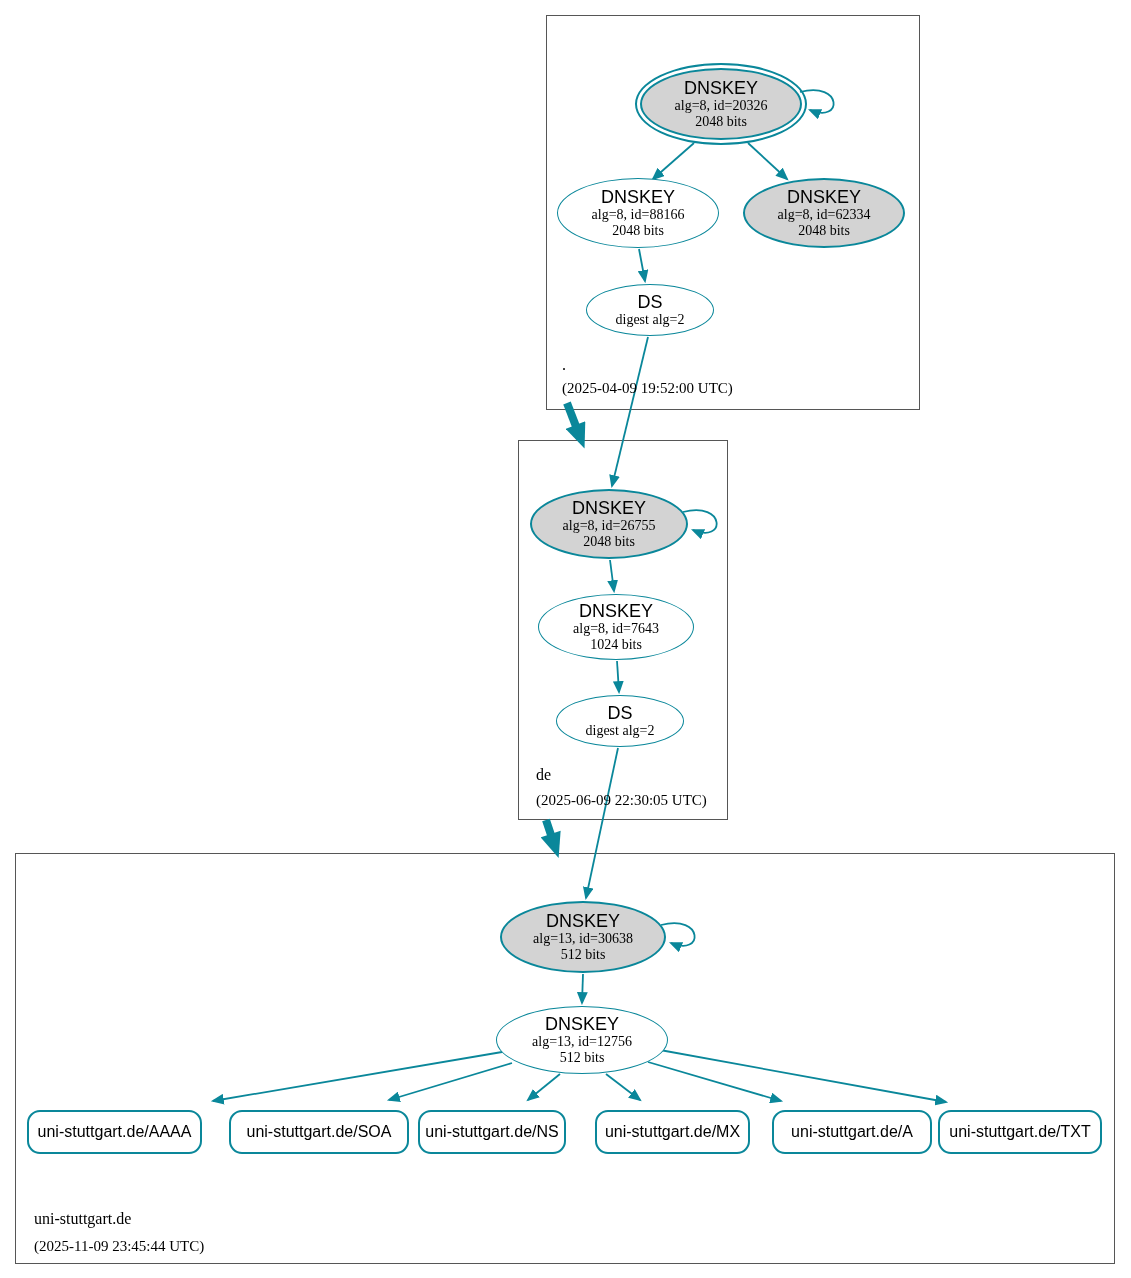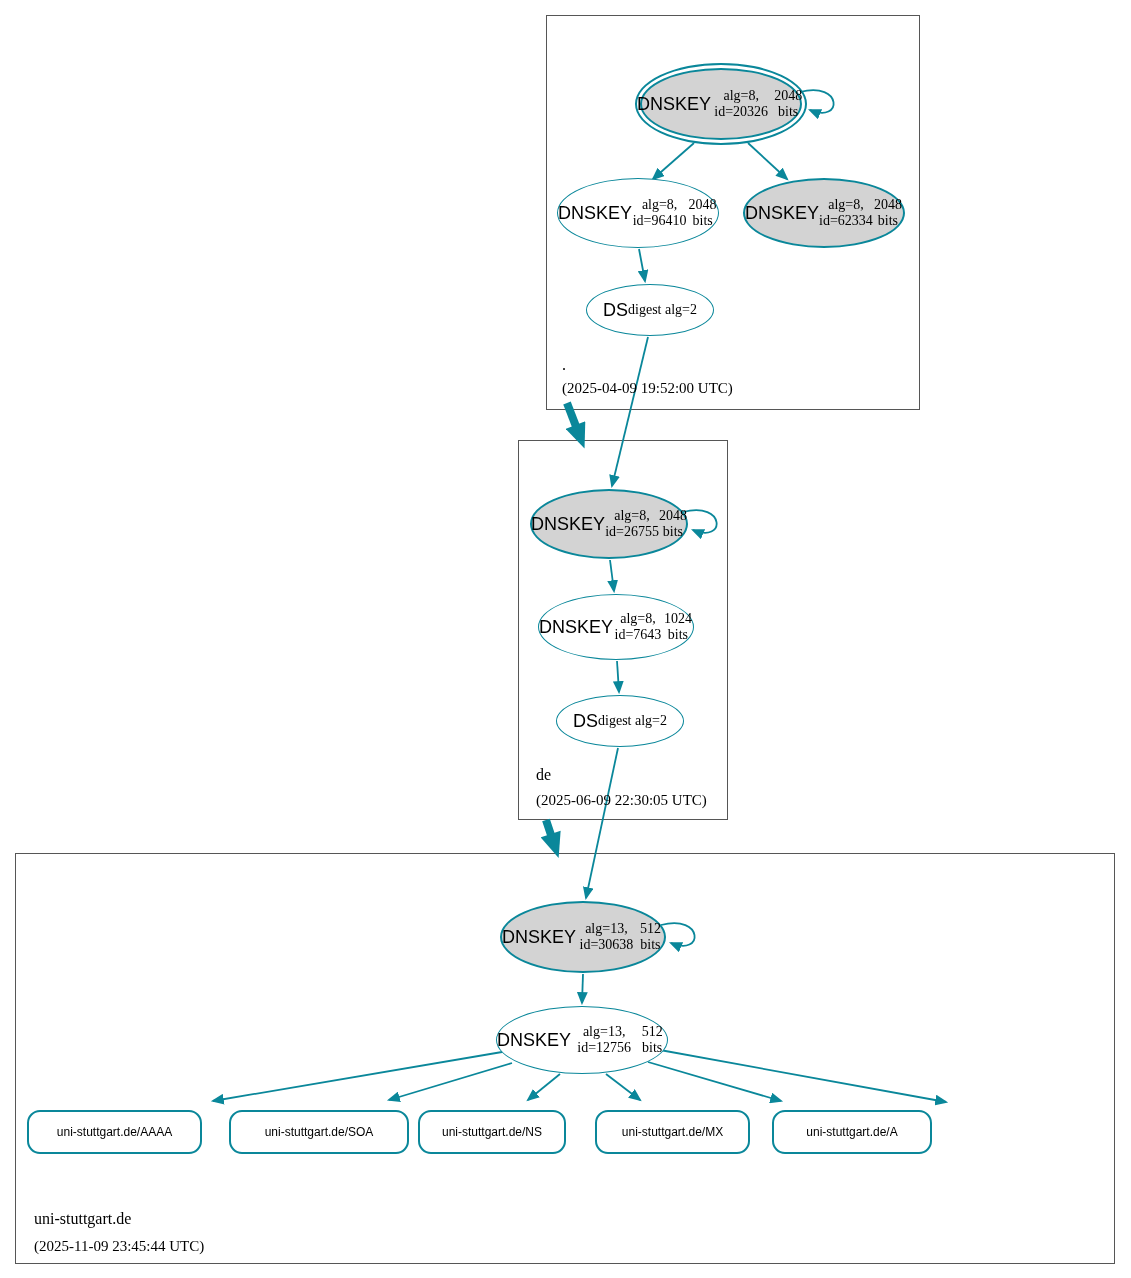--- a/index.html
+++ b/index.html
@@ -32,31 +32,31 @@
   .ksk{ border:2.4px solid #0a879a; background:#d3d3d3; }
   .sep{ border:2.2px solid #0a879a; background:transparent; }
   .inner-ring{
     position:absolute; inset:3px;
     border:2.2px solid #0a879a; border-radius:50%;
     background:#d3d3d3;
     z-index:0;
   }
   .node-text{
     position:relative; z-index:1;
-    display:flex;flex-direction:row;align-items:center;justify-content:center;
+    display:flex;flex-direction:column;align-items:center;justify-content:center;
   }
   .t1{ font-family:"Liberation Sans",sans-serif; font-size:18px; line-height:20px; color:#000; }
   .t2,.t3{ font-family:"Liberation Serif",serif; font-size:14px; line-height:16px; color:#000;text-align:center; }
   .rrset{
     position:absolute;
     top:1110px;height:44px;
     border:2px solid #0a879a;border-radius:13px;
     background:#ffffff;
     display:flex;align-items:center;justify-content:center;
-    font-family:"Liberation Sans",sans-serif;font-size:12px;color:#000;
+    font-family:"Liberation Sans",sans-serif;font-size:16px;color:#000;
     z-index:2;
     box-sizing:border-box;
   }
   .zonename{
     position:absolute;z-index:3;
     font-family:"Liberation Serif",serif;font-size:16px;color:#000;
   }
   .zonets{
     position:absolute;z-index:3;
     font-family:"Liberation Serif",serif;font-size:15px;color:#000;
@@ -113,21 +113,21 @@
     <div class="node-text">
       <span class="t1">DNSKEY</span>
       <span class="t2">alg=8, id=20326</span>
       <span class="t3">2048 bits</span>
     </div>
   </div>
 
   <div class="ellipse key" style="left:557px;top:178px;width:162px;height:70px">
     <div class="node-text">
       <span class="t1">DNSKEY</span>
-      <span class="t2">alg=8, id=96410</span>
+      <span class="t2">alg=8, id=88166</span>
       <span class="t3">2048 bits</span>
     </div>
   </div>
 
   <div class="ellipse ksk" style="left:743px;top:178px;width:162px;height:70px">
     <div class="node-text">
       <span class="t1">DNSKEY</span>
       <span class="t2">alg=8, id=62334</span>
       <span class="t3">2048 bits</span>
     </div>
@@ -193,17 +193,20 @@
     </div>
   <div class="rrset" style="left:418px;width:148px">
       <span>uni-stuttgart.de/NS</span>
     </div>
   <div class="rrset" style="left:595px;width:155px">
       <span>uni-stuttgart.de/MX</span>
     </div>
   <div class="rrset" style="left:772px;width:160px">
       <span>uni-stuttgart.de/A</span>
     </div>
+  <div class="rrset" style="left:938px;width:164px">
+      <span>uni-stuttgart.de/TXT</span>
+    </div>
 
   <div class="zonename" style="left:34px;top:1210px">uni-stuttgart.de</div>
   <div class="zonets" style="left:34px;top:1238px">(2025-11-09 23:45:44 UTC)</div>
 
 </div>
 
 </body></html>

